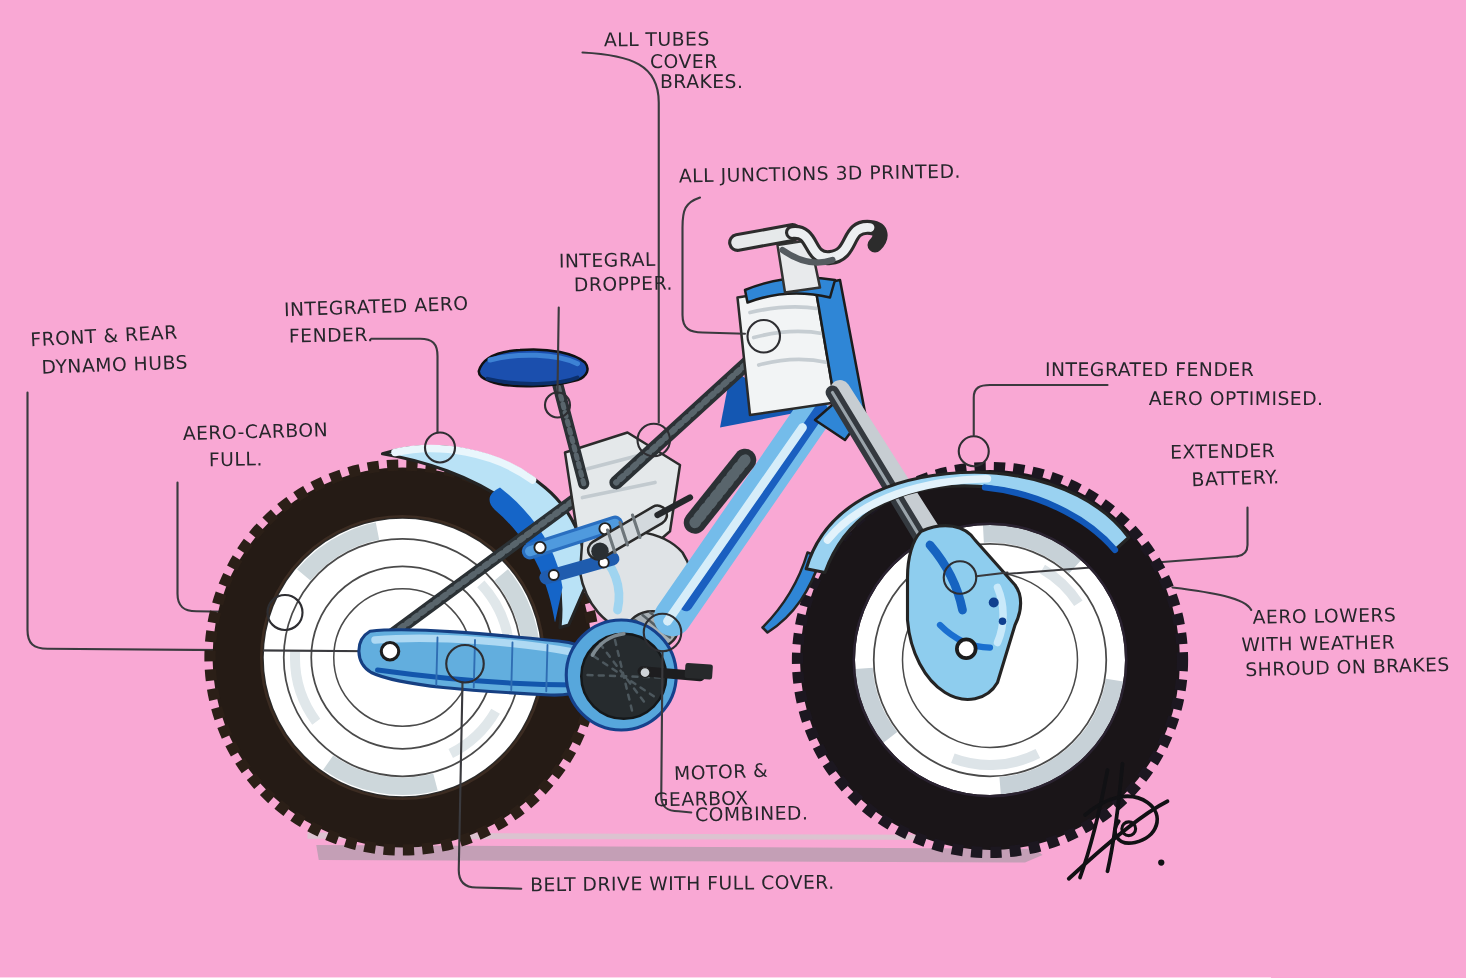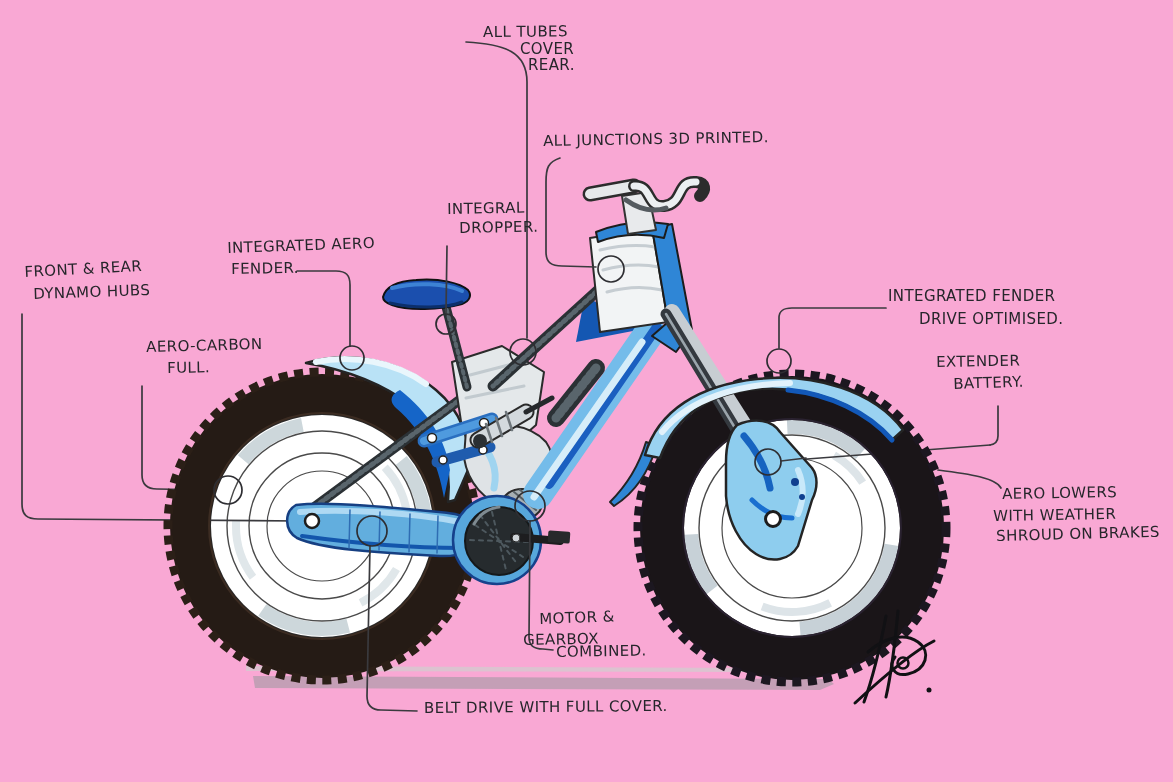--- a/index.html
+++ b/index.html
@@ -220,38 +220,38 @@
     <path d="M898,611 C895,643 891,675 886,697"></path>
     <path d="M868,652 C884,638 904,632 918,642 C932,652 926,670 908,674 C894,677 888,666 895,657"></path>
     <circle cx="903" cy="663" r="5.5" stroke-width="2.5"></circle>
     <path d="M855,703 C882,678 912,652 934,641"></path>
     <circle cx="929" cy="690" r="2.5" fill="#111114" stroke="none"></circle>
   </g>
 </svg>
 
 <div class="lbl" style="left:483px;top:25px;transform:rotate(-0.5deg)">ALL TUBES</div>
 <div class="lbl" style="left:520px;top:42px">COVER</div>
-<div class="lbl" style="left:528px;top:58px">REAR.</div>
+<div class="lbl" style="left:528px;top:58px">BRAKES.</div>
 
 <div class="lbl" style="left:543px;top:134px;transform:rotate(-1deg)">ALL JUNCTIONS 3D PRINTED.</div>
 
 <div class="lbl" style="left:447px;top:202px;transform:rotate(-1deg)">INTEGRAL</div>
 <div class="lbl" style="left:459px;top:221px;transform:rotate(-1deg)">DROPPER.</div>
 
 <div class="lbl" style="left:227px;top:241px;transform:rotate(-2deg)">INTEGRATED AERO</div>
 <div class="lbl" style="left:231px;top:262px;transform:rotate(-1deg)">FENDER.</div>
 
 <div class="lbl" style="left:24px;top:265px;transform:rotate(-3deg)">FRONT &amp; REAR</div>
 <div class="lbl" style="left:33px;top:287px;transform:rotate(-2deg)">DYNAMO HUBS</div>
 
 <div class="lbl" style="left:146px;top:340px;transform:rotate(-1.5deg)">AERO-CARBON</div>
 <div class="lbl" style="left:167px;top:361px;transform:rotate(-1deg)">FULL.</div>
 
-<div class="lbl" style="left:888px;top:289px">INTEGRATED FENDER</div>
-<div class="lbl" style="left:919px;top:312px">DRIVE OPTIMISED.</div>
+<div class="lbl" style="left:836px;top:289px">INTEGRATED FENDER</div>
+<div class="lbl" style="left:919px;top:312px">AERO OPTIMISED.</div>
 
 <div class="lbl" style="left:936px;top:355px;transform:rotate(-1deg)">EXTENDER</div>
 <div class="lbl" style="left:953px;top:377px;transform:rotate(-2deg)">BATTERY.</div>
 
 <div class="lbl" style="left:1002px;top:487px;transform:rotate(-1deg)">AERO LOWERS</div>
 <div class="lbl" style="left:993px;top:509px;transform:rotate(-1deg)">WITH WEATHER</div>
 <div class="lbl" style="left:996px;top:529px;transform:rotate(-1.5deg)">SHROUD ON BRAKES</div>
 
 <div class="lbl" style="left:539px;top:612px;transform:rotate(-2deg)">MOTOR &amp;</div>
 <div class="lbl" style="left:523px;top:633px;transform:rotate(-1deg)">GEARBOX</div>

